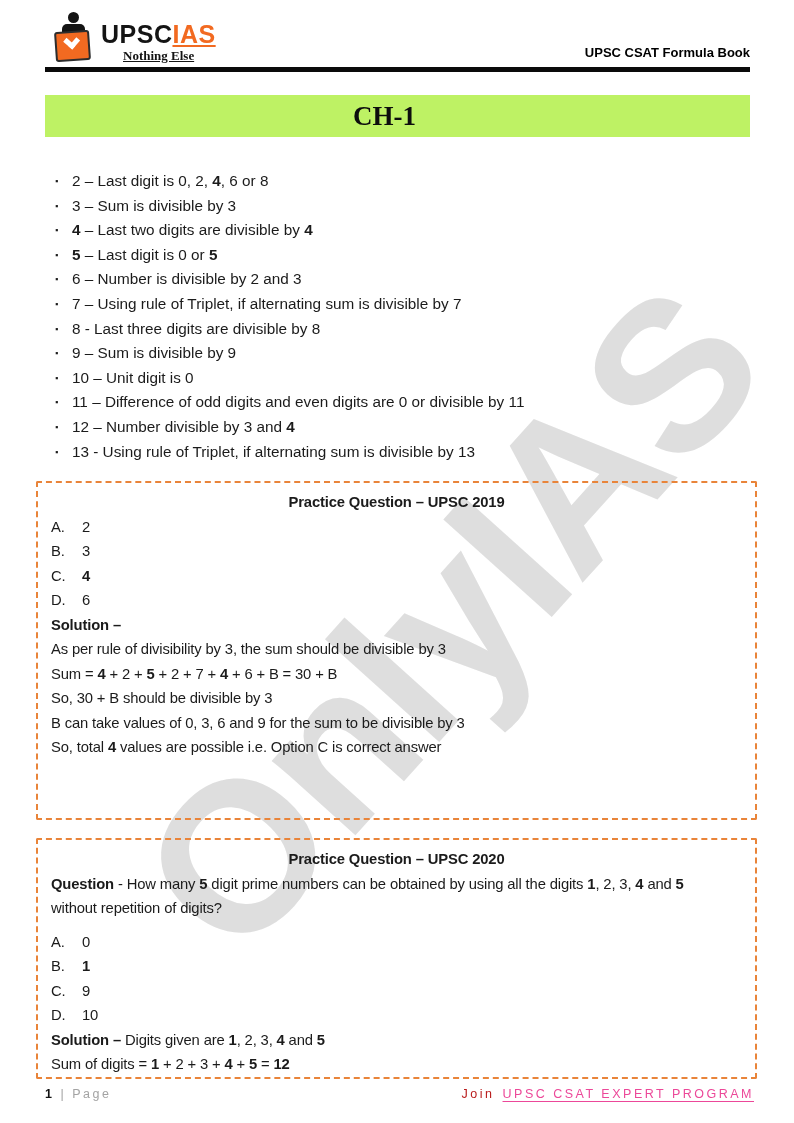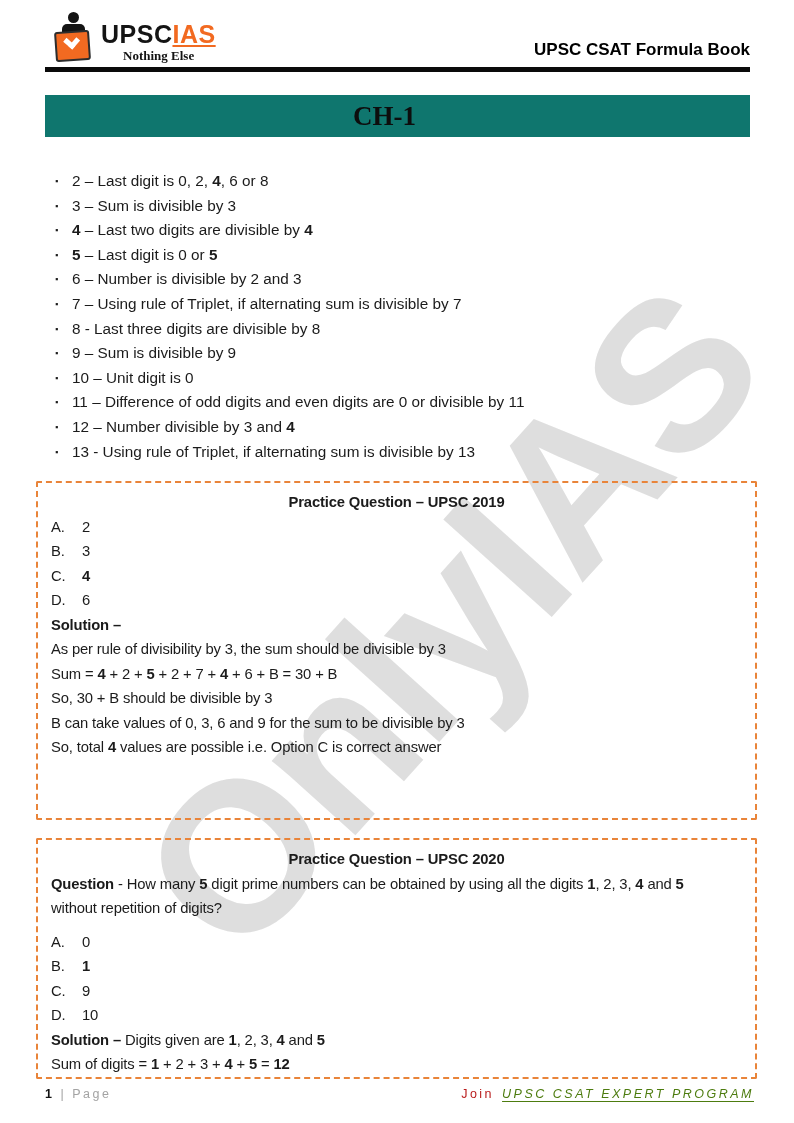--- a/index.html
+++ b/index.html
@@ -24,22 +24,22 @@
   .logo { position:absolute; left:8px; top:2px; display:flex; align-items:flex-start; }
   .logo-icon { position:relative; width:42px; height:52px; flex:0 0 auto; }
   .logo-icon .head { position:absolute; left:15px; top:0; width:11px; height:11px; border-radius:50%; background:#141414; }
   .logo-icon .torso { position:absolute; left:9px; top:12px; width:23px; height:11px; background:#141414; border-radius:5px 5px 0 0; }
   .logo-icon .box3d { position:absolute; left:2px; top:19px; width:35px; height:30px; background:#f26a21; border:2px solid #2d2d2d; border-radius:3px; transform:rotate(-4deg); }
   .logo-icon .chev { position:absolute; left:9px; top:2px; width:12px; height:12px; border-left:5px solid #ffffff; border-bottom:5px solid #ffffff; transform:rotate(-45deg); }
   .brand-block { margin-left:6px; padding-top:10px; }
   .brand-line { font-size:25px; font-weight:800; letter-spacing:.5px; line-height:25px; }
   .brand-only { color:#141414; }
   .brand-ias { color:#f26a21;text-decoration:underline; }
-  .brand-tagline { font-family:"Liberation Serif",serif; font-size:13px; font-weight:bold; color:#141414; margin:1px 0 0 22px; }
-  .header-title { position:absolute; right:0; bottom:8px; font-size:17px; font-weight:bold; color:#000; }
+  .brand-tagline { font-family:"Liberation Serif",serif; font-size:13px; font-weight:bold; color:#141414; margin:1px 0 0 22px;text-decoration:underline; }
+  .header-title { position:absolute; right:0; bottom:8px; font-size:13px; font-weight:bold; color:#000; }
   .header-rule { position:absolute; left:45px; right:44px; top:67px; height:5px; background:#0a0a0a; }
   
   .banner {
     position:absolute; left:45px; right:44px; top:95px; height:42px;
     display:flex; align-items:center; justify-content:center;
     font-family:"Liberation Serif","DejaVu Serif",serif;
     font-weight:bold; font-size:27px; color:#0d0d0d;
   }
   .banner .code { margin-right:26px; }
   
@@ -92,21 +92,21 @@
         </div>
         <div class="brand-block">
           <div class="brand-line"><span class="brand-only">UPSC</span><span class="brand-ias" style="color: rgb(242, 106, 33);">IAS</span></div>
           <div class="brand-tagline">Nothing Else</div>
         </div>
       </div>
       <div class="header-title">UPSC CSAT Formula Book</div>
     </div>
     <div class="header-rule"></div>
 
-    <div class="banner" id="banner" style="background: #0f766e;">
+    <div class="banner" id="banner" style="background: #bef264;">
       <span class="code">CH-1</span>
     </div>
 
     <ul class="rules" id="rules-list">
         <li>
           <span class="bullet">▪</span>
           <span>2 – Last digit is 0, 2, <span class="b">4</span>, 6 or 8</span>
         </li>
         <li>
           <span class="bullet">▪</span>
@@ -212,18 +212,18 @@
         </div>
     </div>
 
     <div class="footer">
       <div class="footer-left">
         <span class="page-number">1</span>
         <span>|</span>
         <span>Page</span>
       </div>
       <div class="footer-right">
-        <span class="join-label">Join</span><a class="program-link" style="color: #4d7c0f; font-style: italic;">UPSC CSAT EXPERT PROGRAM</a>
+        <span class="join-label">Join</span><a class="program-link" style="color: #ec4899;">UPSC CSAT EXPERT PROGRAM</a>
       </div>
     </div>
 
   </div>
 </div>
 
 </body></html>

